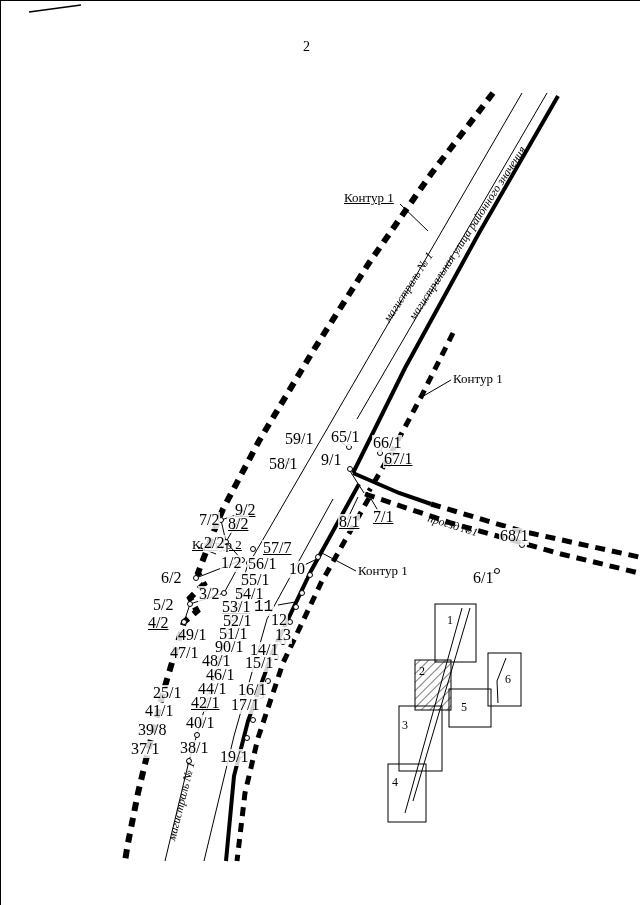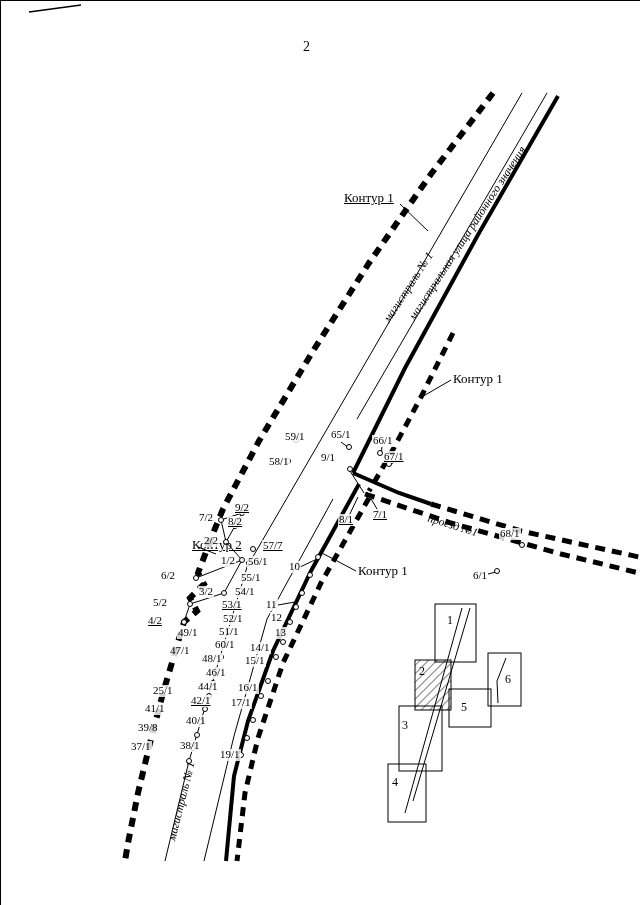--- a/index.html
+++ b/index.html
@@ -5,21 +5,21 @@
   html,body{margin:0;padding:0;background:#e8e8e8;}
   .page{
     position:relative;width:640px;height:905px;margin:0 auto;
     background:#ffffff;border:1px solid #000;overflow:hidden;
     font-family:"Liberation Serif",serif;color:#000;
   }
   #drawing{position:absolute;left:0;top:0;}
   .page-number{position:absolute;left:302px;top:38px;font-size:14px;}
   #label-layer{position:absolute;left:0;top:0;width:640px;height:905px;}
   .lbl{position:absolute;line-height:1.05;white-space:nowrap;color:#000;}
-  .point{font-size:11px;background:rgba(255,255,255,0.82);padding:0 1px;}
+  .point{font-size:16px;background:rgba(255,255,255,0.82);padding:0 1px;}
   .contour{font-size:13px;}
   .street{font-size:11.5px;font-style:italic;transform-origin:center;}
   .legendnum{font-size:12px;}
   .u{text-decoration:underline;}
 </style>
 </head>
 <body>
 
 <div class="page">
 
@@ -160,27 +160,27 @@
       <span class="lbl point" style="left: 219px; top: 554px;">1/2</span>
       <span class="lbl point" style="left: 246px; top: 555px;">56/1</span>
       <span class="lbl point" style="left: 287px; top: 560px;">10</span>
       <span class="lbl point" style="left: 159px; top: 569px;">6/2</span>
       <span class="lbl point" style="left: 239px; top: 571px;">55/1</span>
       <span class="lbl point" style="left: 471px; top: 569px;">6/1</span>
       <span class="lbl point" style="left: 233px; top: 585px;">54/1</span>
       <span class="lbl point" style="left: 197px; top: 585px;">3/2</span>
       <span class="lbl point u" style="left: 220px; top: 598px;">53/1</span>
       <span class="lbl point" style="left: 151px; top: 596px;">5/2</span>
-      <span class="lbl point" style="left: 264px; top: 598px;">11</span>
+      <span class="lbl point" style="left: 252px; top: 598px; font-family: Liberation Mono, monospace;">11</span>
       <span class="lbl point" style="left: 221px; top: 612px;">52/1</span>
       <span class="lbl point" style="left: 269px; top: 611px;">12</span>
       <span class="lbl point u" style="left: 146px; top: 614px;">4/2</span>
       <span class="lbl point" style="left: 217px; top: 625px;">51/1</span>
       <span class="lbl point" style="left: 273px; top: 626px;">13</span>
-      <span class="lbl point" style="left: 213px; top: 638px;">60/1</span>
+      <span class="lbl point" style="left: 213px; top: 638px;">90/1</span>
       <span class="lbl point" style="left: 176px; top: 626px;">49/1</span>
       <span class="lbl point" style="left: 248px; top: 641px;">14/1</span>
       <span class="lbl point" style="left: 200px; top: 652px;">48/1</span>
       <span class="lbl point" style="left: 168px; top: 644px;">47/1</span>
       <span class="lbl point" style="left: 243px; top: 654px;">15/1</span>
       <span class="lbl point" style="left: 204px; top: 666px;">46/1</span>
       <span class="lbl point" style="left: 196px; top: 680px;">44/1</span>
       <span class="lbl point" style="left: 151px; top: 684px;">25/1</span>
       <span class="lbl point" style="left: 236px; top: 681px;">16/1</span>
       <span class="lbl point" style="left: 189px; top: 694px; text-decoration: underline;">42/1</span>

